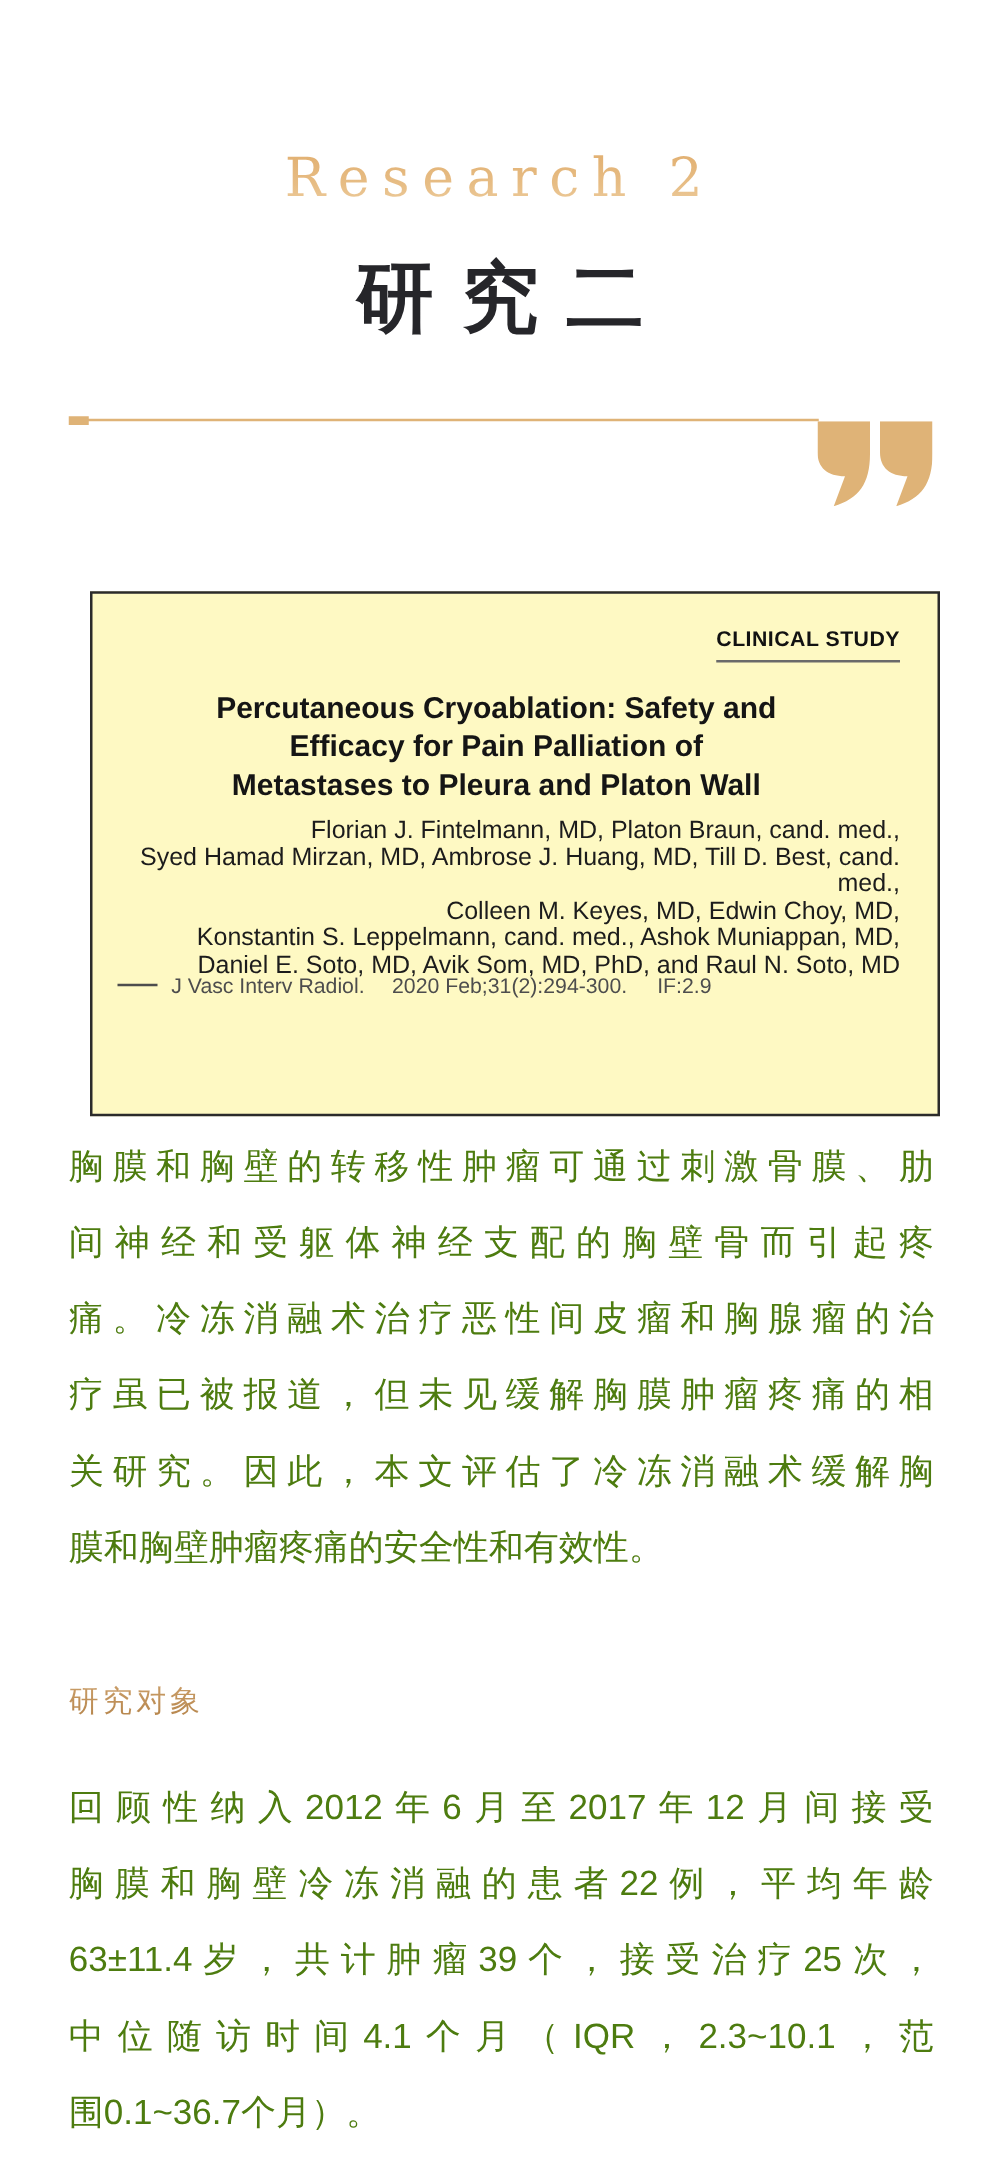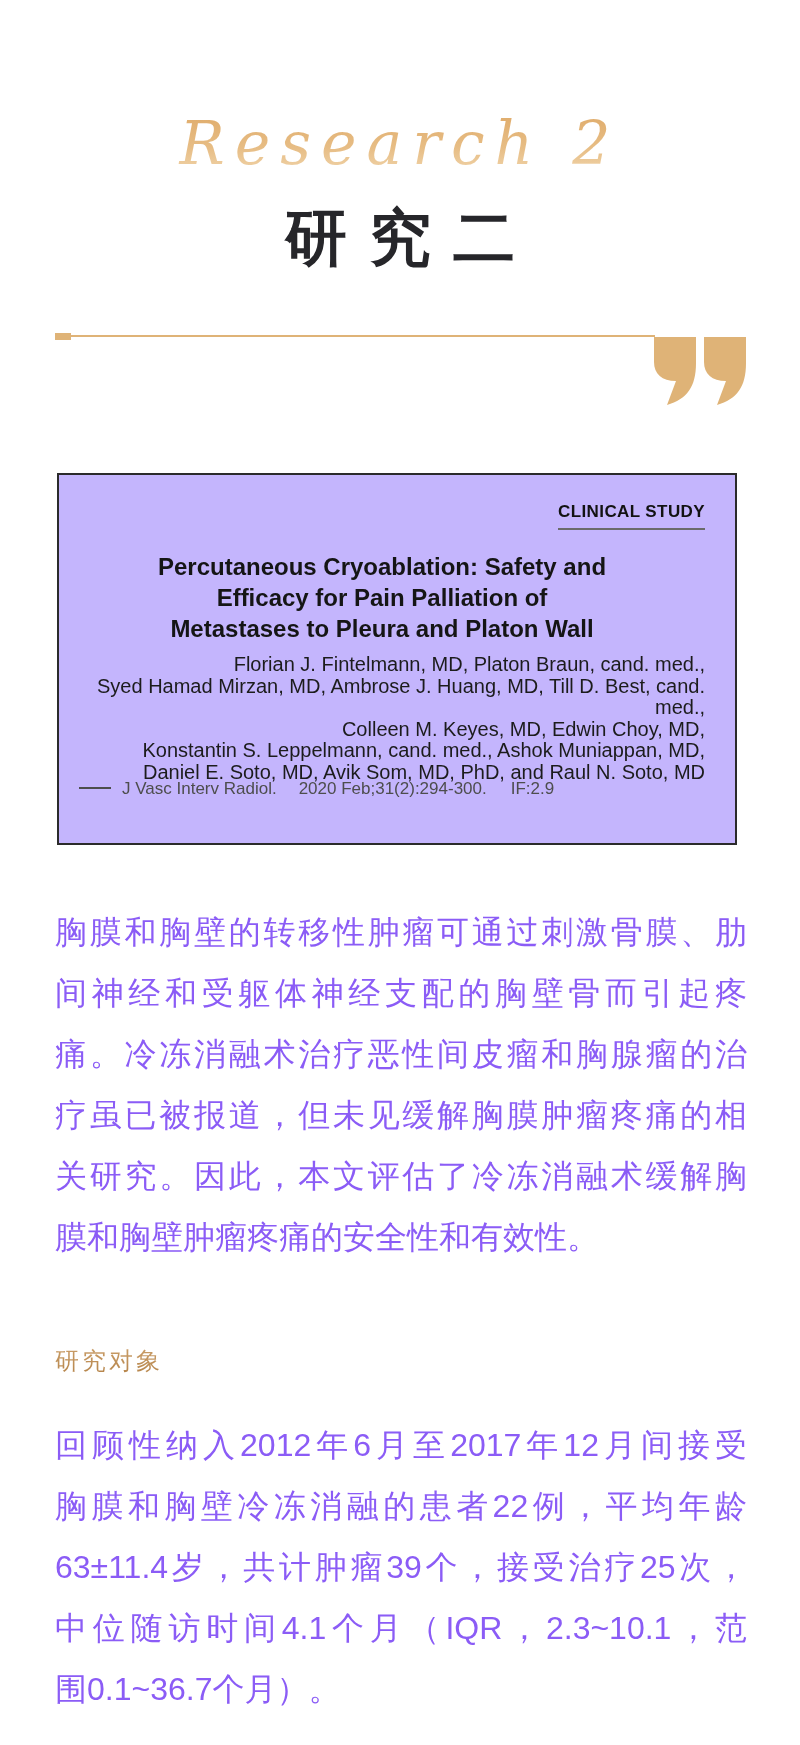--- a/index.html
+++ b/index.html
@@ -8,43 +8,43 @@
   .page {
     position:relative; width:800px; height:1745px; margin:0 auto;
     background:#ffffff; overflow:hidden;
   }
 
   
   .script-title{
     position:absolute; top:96px; left:0; width:800px;
     text-align:center;
     font-family:"DejaVu Serif", serif;
-    font-style:italic; font-weight:400;
-    font-size:60px; line-height:94px; letter-spacing:10px;
+    font-weight:400;
+    font-size:43px; line-height:94px; letter-spacing:10px;
     background:linear-gradient(180deg,#dca35e 0%, #e7bd85 55%, #f6e3c2 100%);
     -webkit-background-clip:text; background-clip:text; color:transparent;
   }
   .cn-title{
     position:absolute; top:198px; left:0; width:800px;
     text-align:center;
     font-family:"DejaVu Serif","Liberation Serif",serif;
     font-weight:700; font-size:62px; line-height:80px;
     letter-spacing:22px; padding-left:22px; 
     color:#26262a;
   }
 
   
   .divider-cap{ position:absolute; left:55px; top:333px; width:16px; height:7px; background:#dfb377; }
   .divider-line{ position:absolute; left:67px; top:335px; width:588px; height:2px; background:#dfb377; }
   .quote-icon{ position:absolute; left:654px; top:337px; }
 
   
   .card{
-    position:absolute; left:57px; top:473px; width:680px; height:372px;
-    border:2px solid #2b2b2b; background:#c4b5fd;
+    position:absolute; left:72px; top:473px; width:680px; height:420px;
+    border:2px solid #2b2b2b; background:#fef9c3;
   }
   .card-label-row{ text-align:right; padding:27px 30px 0 0; }
   .card-label{
     display:inline-block; font-weight:700; font-size:17px; letter-spacing:0.4px;
     color:#121212; border-bottom:2px solid #6a6a6a; padding-bottom:6px;
   }
   .card-title{
     margin-top:21px; padding-right:30px; text-align:center;
     font-weight:700; font-size:24px; line-height:31px; color:#151515;
   }
@@ -59,21 +59,21 @@
   .journal-dash{
     display:inline-block; width:32px; height:2px; background:#4d4d4d;
     vertical-align:5px; margin-right:11px;
   }
   .journal-cite{ margin-left:22px; }
   .journal-if{ margin-left:24px;margin-top:28px; }
 
   
   .para{
     position:absolute; left:55px; width:692px;
-    font-size:32px; line-height:61px; color:#8b5cf6;
+    font-size:28px; line-height:61px; color:#4d7c0f;
     font-family:"Liberation Sans", sans-serif; font-weight:400;
   }
   .para .line{ text-align:justify; text-align-last:justify; }
   .para .line.last{ text-align:justify; text-align-last:left; }
   .para1{ top:902px; }
   .para2{ top:1415px; }
 
   .section-heading{
     position:absolute; left:55px; top:1340px;
     font-family:"DejaVu Serif","Liberation Serif",serif;

